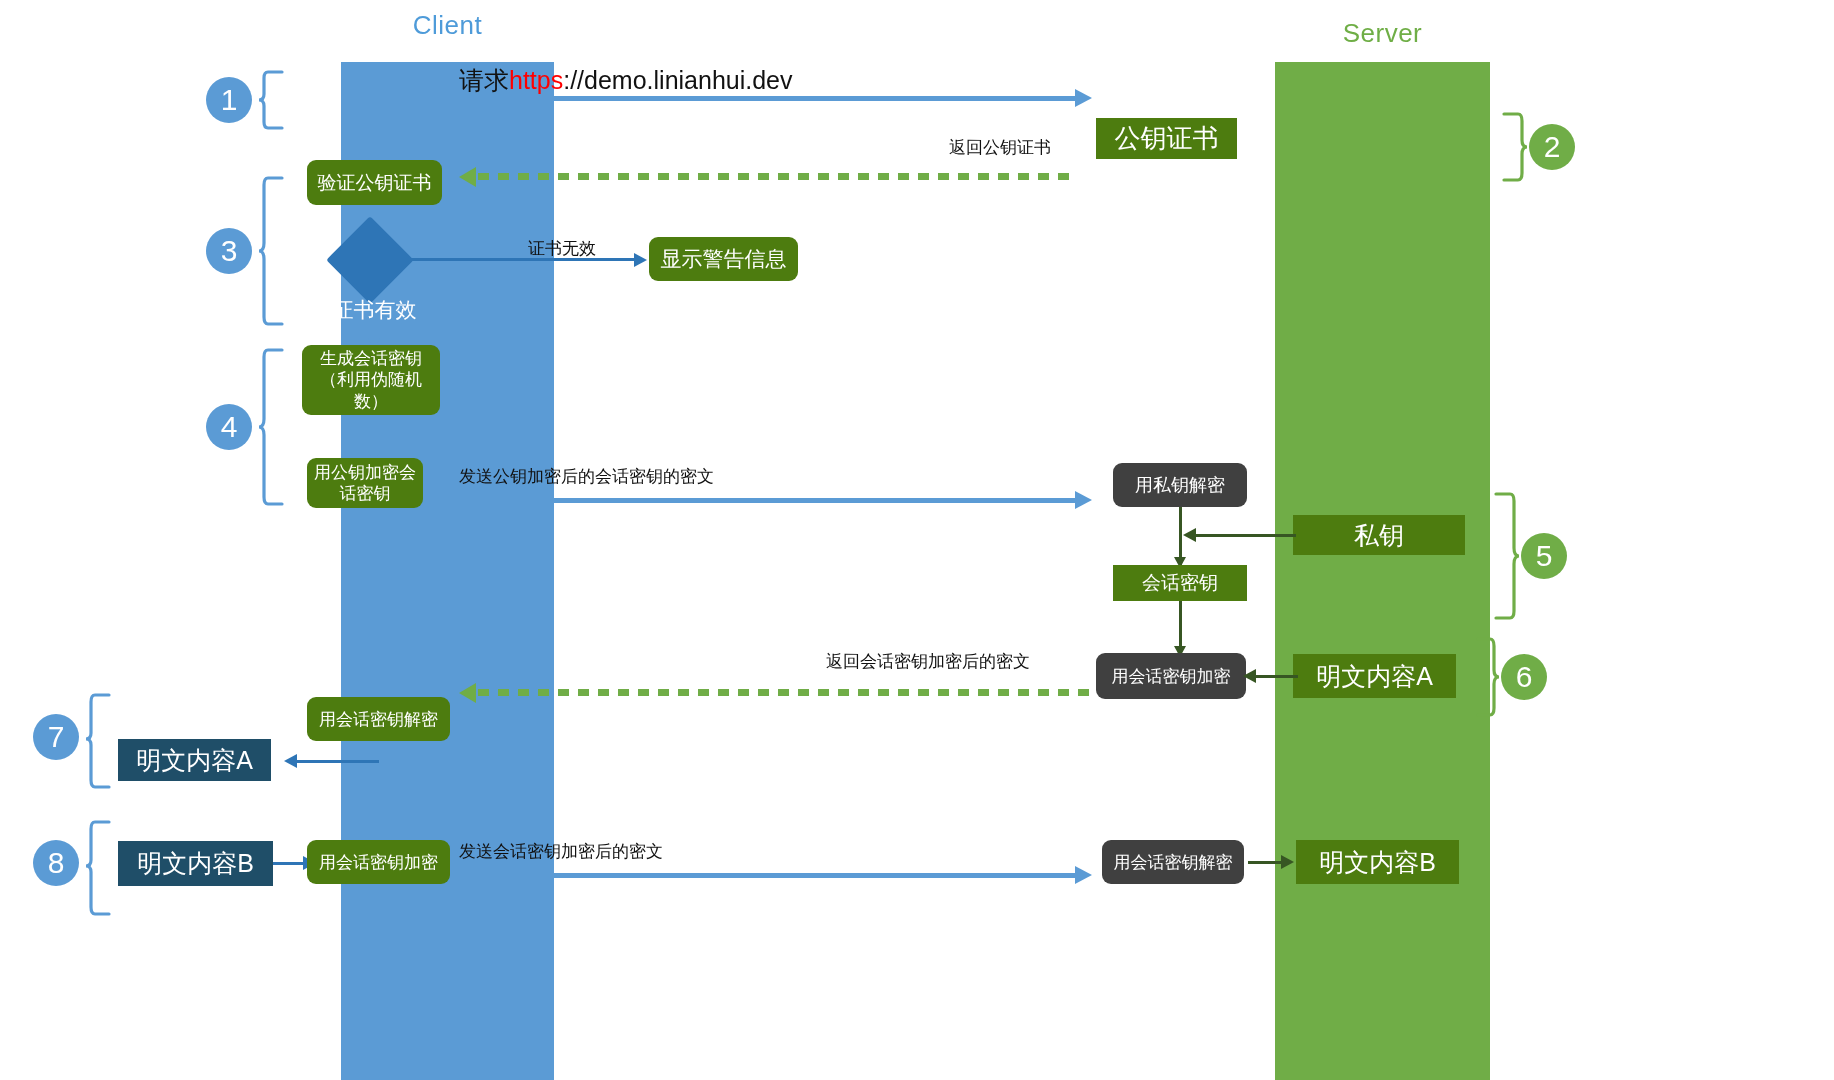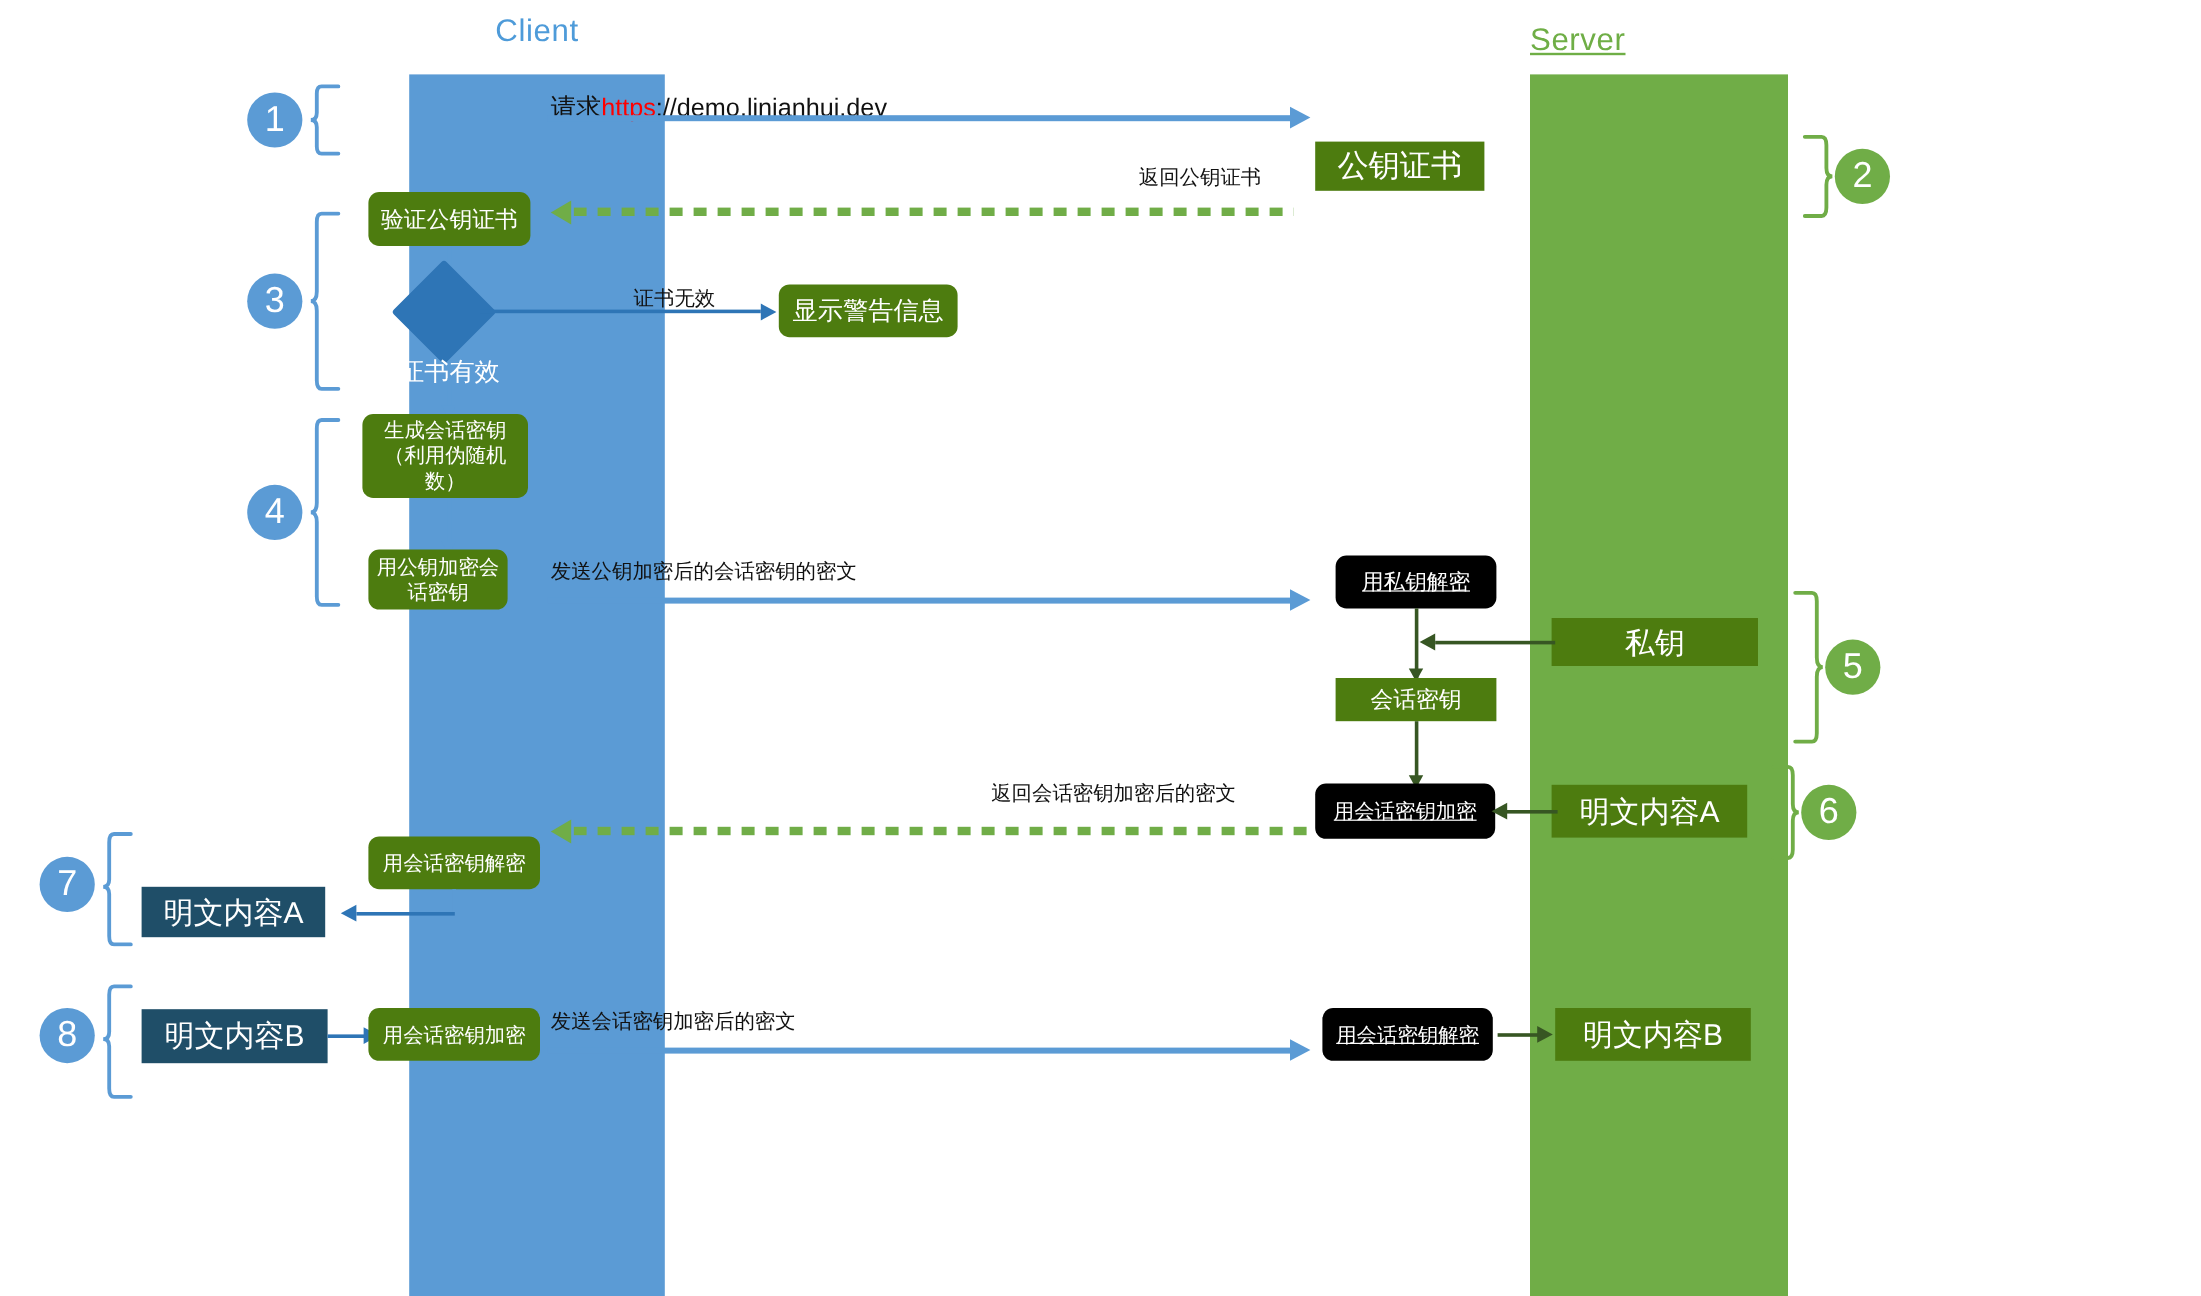--- a/index.html
+++ b/index.html
@@ -5,27 +5,27 @@
   html,body{margin:0;padding:0;background:#ffffff;}
   body{width:1834px;height:1080px;font-family:"Liberation Sans","DejaVu Sans",sans-serif;}
   #stage{position:relative;width:1834px;height:1080px;overflow:hidden;background:#fff;}
 
   .col{position:absolute;}
   .client-col{left:341px;top:62px;width:213px;height:1018px;background:#5B9BD5;}
   .server-col{left:1275px;top:62px;width:215px;height:1018px;background:#70AD47;}
 
   .col-title{position:absolute;font-size:26px;line-height:1;font-weight:400;letter-spacing:.5px;}
   .client-title{left:341px;top:12px;width:213px;text-align:center;color:#4E9BD9;}
-  .server-title{left:1275px;top:20px;width:215px;text-align:left;color:#6FAE46;text-decoration:underline;}
+  .server-title{left:1275px;top:20px;width:215px;text-align:center;color:#6FAE46;}
 
   
   .rbox{position:absolute;border-radius:9px;display:flex;align-items:center;justify-content:center;
         text-align:center;color:#fff;box-sizing:border-box;padding:2px 4px;}
   .rbox.blue{background:#4d7c0f;}
-  .rbox.green{background:#000000;text-decoration:underline;}
+  .rbox.green{background:#404040;}
   
   .sbox{position:absolute;display:flex;align-items:center;justify-content:center;text-align:center;
         color:#fff;box-sizing:border-box;}
   .sbox.darkgreen{background:#4d7c0f;}
   .sbox.navy{background:#1F4E68;}
 
   .diamond{position:absolute;background:#2E75B6;transform:rotate(45deg);border-radius:3px;}
 
   
   .line{position:absolute;}
@@ -44,21 +44,21 @@
   .ar-left-green{border-right:17px solid #70AD47;border-top:10px solid transparent;border-bottom:10px solid transparent;}
   .ar-right-thin-blue{border-left:13px solid #2E75B6;border-top:7px solid transparent;border-bottom:7px solid transparent;}
   .ar-left-thin-blue{border-right:13px solid #2E75B6;border-top:7px solid transparent;border-bottom:7px solid transparent;}
   .ar-down-thin-blue{border-top:11px solid #5B9BD5;border-left:6px solid transparent;border-right:6px solid transparent;}
   .ar-down-dark-green{border-top:11px solid #375623;border-left:6px solid transparent;border-right:6px solid transparent;}
   .ar-left-dark-green{border-right:13px solid #375623;border-top:7px solid transparent;border-bottom:7px solid transparent;}
   .ar-right-dark-green{border-left:13px solid #375623;border-top:7px solid transparent;border-bottom:7px solid transparent;}
 
   .label{position:absolute;color:#111;white-space:nowrap;}
   .label.big{font-size:17px;}
-  .label.url{font-size:21px;margin-top:12px;}
+  .label.url{font-size:25px;}
   .url .red{color:#FF0000;}
 
   .badge{position:absolute;border-radius:50%;display:flex;align-items:center;justify-content:center;
          color:#fff;font-size:30px;width:46px;height:46px;}
   .badge.blue{background:#5B9BD5;}
   .badge.green{background:#70AD47;}
 
   .brk{position:absolute;}
   .brk svg{display:block;}
   .diamond-label{position:absolute;color:#fff;font-size:21px;text-align:center;}

